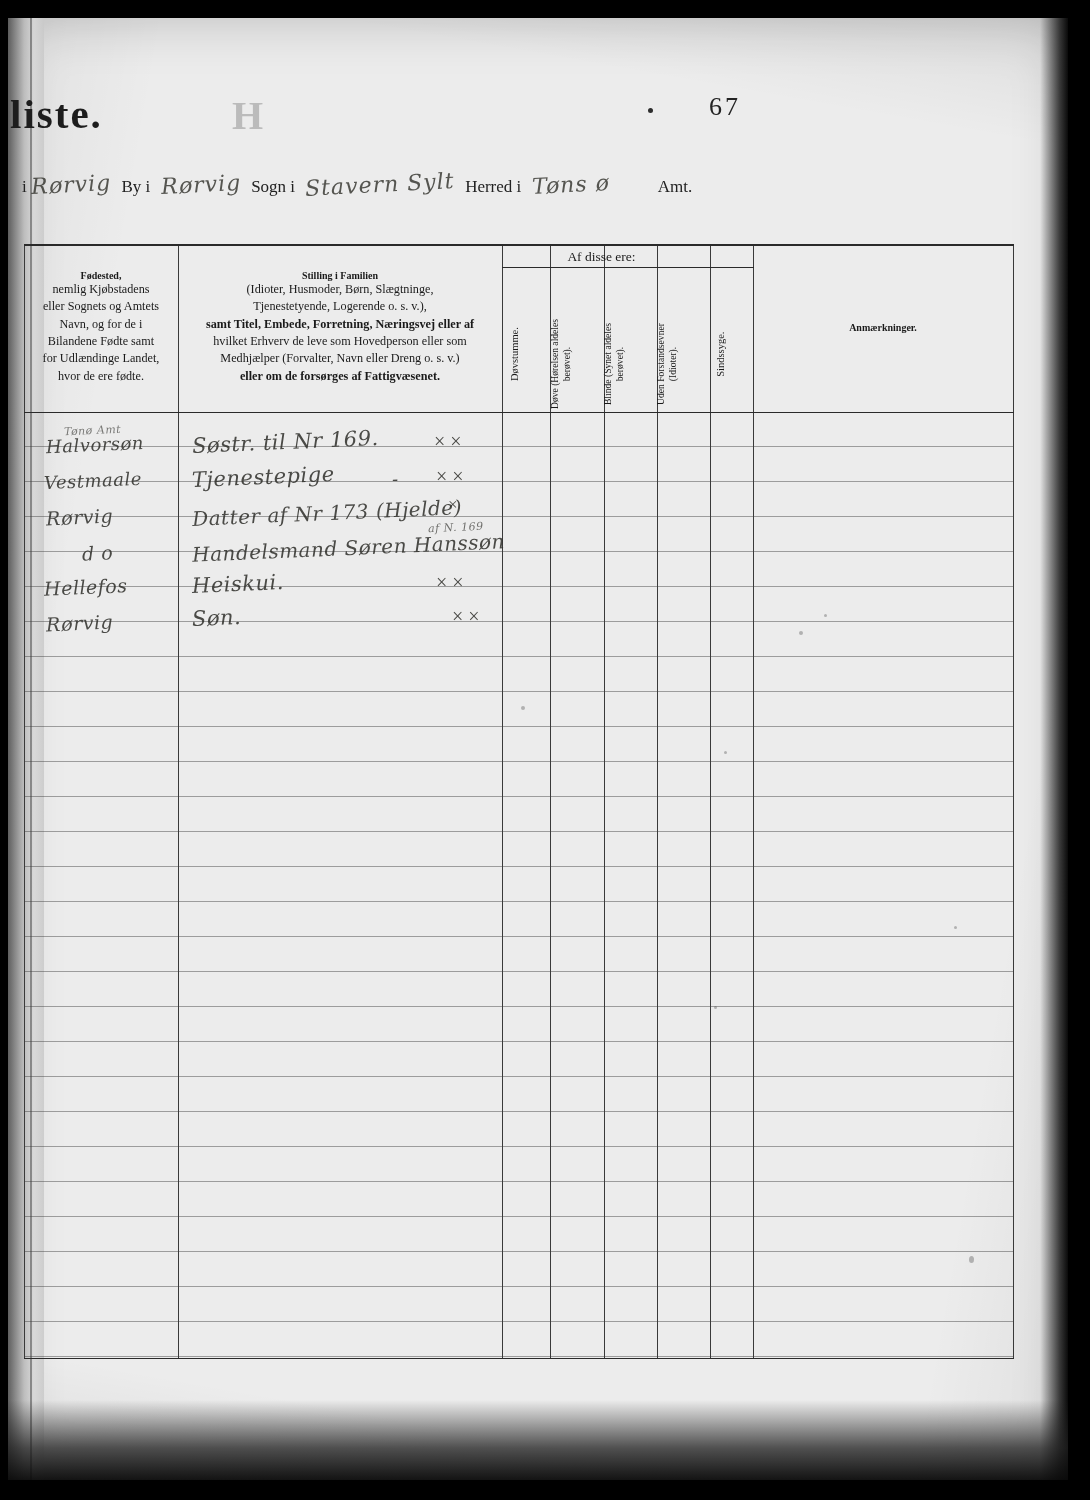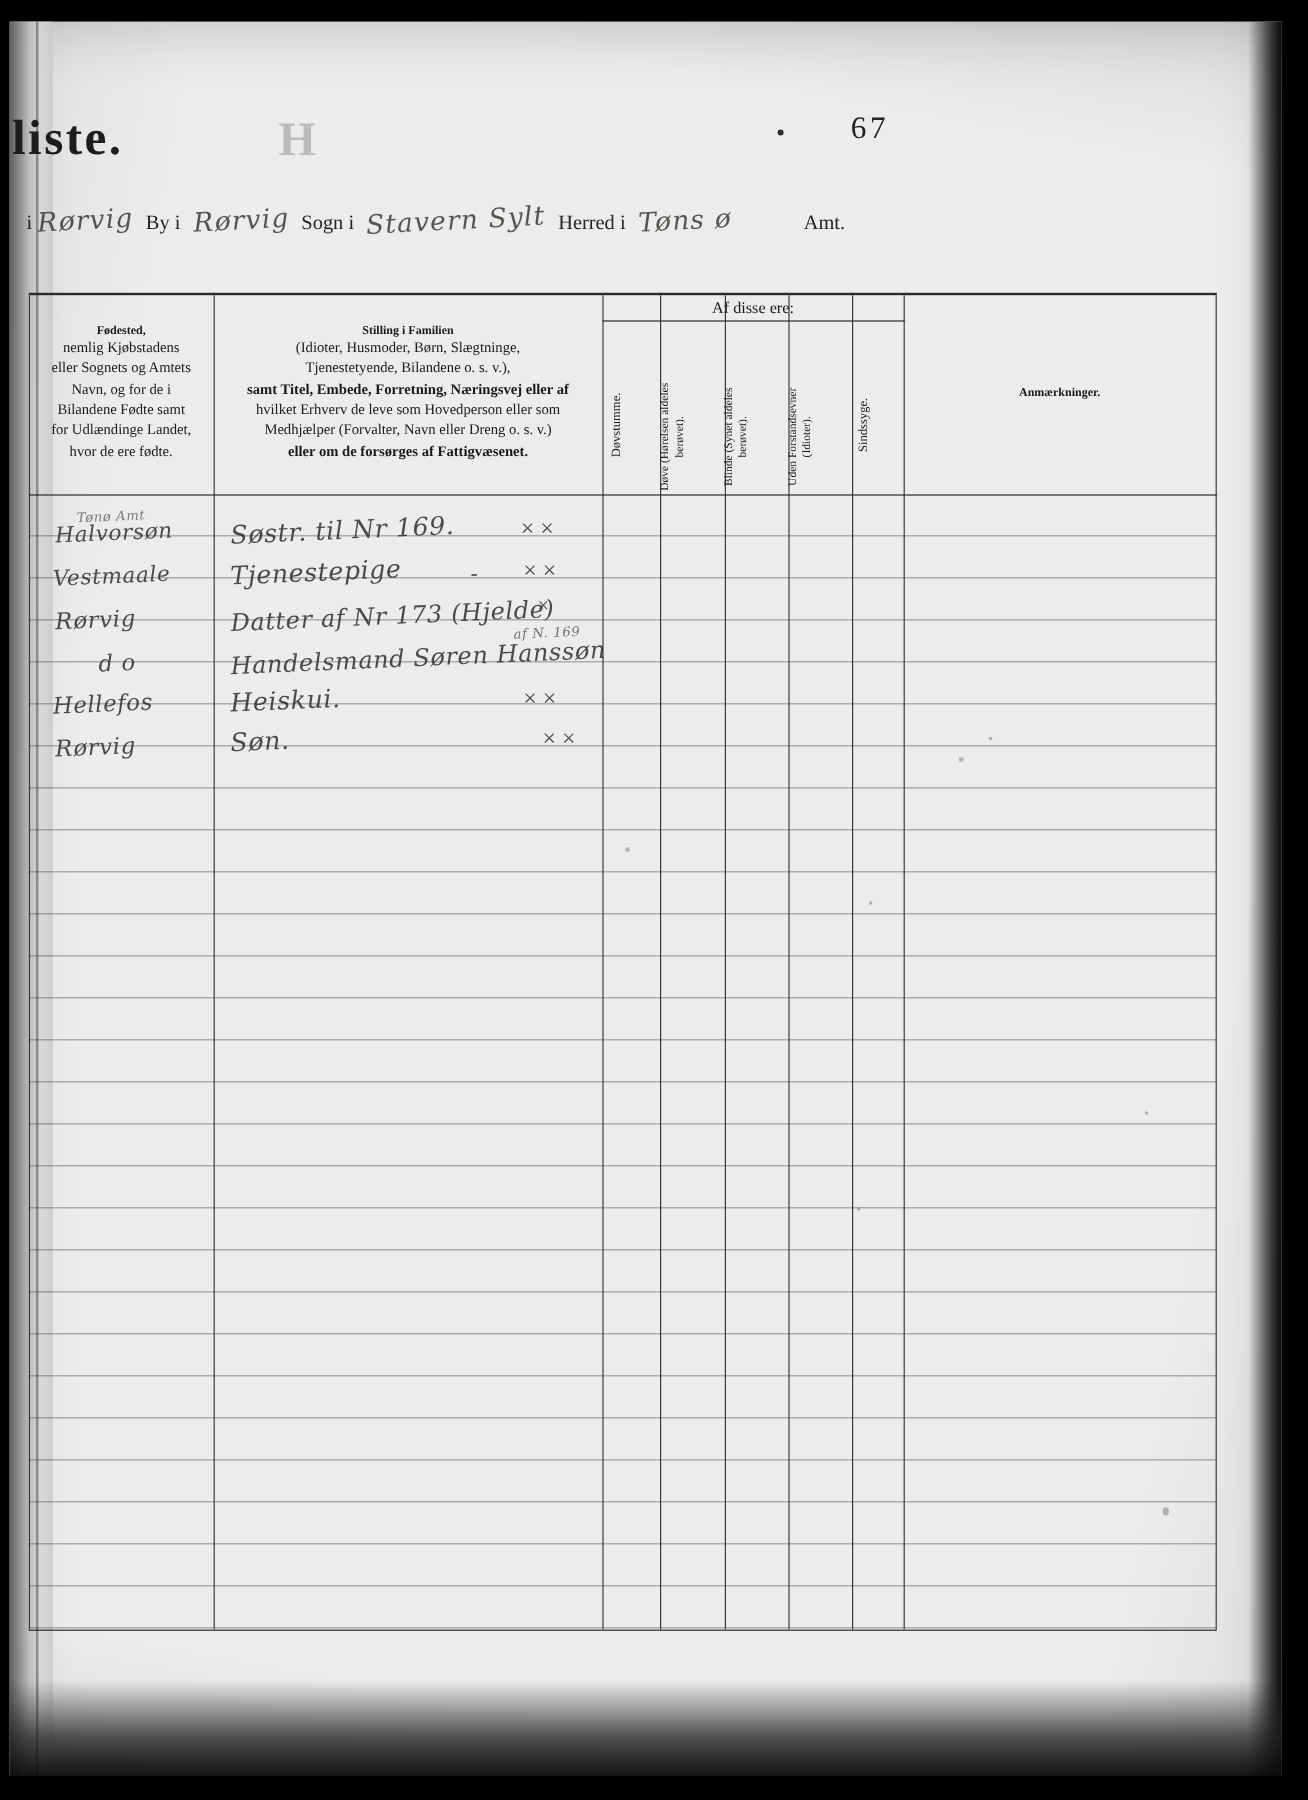--- a/index.html
+++ b/index.html
@@ -219,55 +219,55 @@
 
   <div class="subhead">
     <span>i</span>
     <span class="hand big">Rørvig</span>
     <span class="lbl">By i</span>
     <span class="hand big">Rørvig</span>
     <span class="lbl">Sogn i</span>
     <span class="hand big">Stavern Sylt</span>
     <span class="lbl">Herred i</span>
     <span class="hand big">Tøns ø</span>
-    <span class="lbl" style="margin-left:56px">Amt.</span>
+    <span class="lbl" style="margin-left:44px">Amt.</span>
   </div>
 
 
   <div class="tbl">
 
     <div class="vline" style="left:0px"></div>
     <div class="vline" style="left:154px"></div>
     <div class="vline" style="left:478px"></div>
     <div class="vline" style="left:526px"></div>
     <div class="vline" style="left:580px"></div>
     <div class="vline" style="left:633px"></div>
     <div class="vline" style="left:686px"></div>
     <div class="vline" style="left:729px"></div>
     <div class="vline" style="left:989px"></div>
 
     <div class="hline strong" style="top:21px; left:478px; right:260px"></div>
     <div class="hline strong" style="top:166px"></div>
 
-    <div class="afdisse" style="top:3px; left:478px; width:251px;">Af disse ere:</div>
+    <div class="afdisse" style="top:3px; left:452px; width:251px;">Af disse ere:</div>
 
     <div class="colhead" style="left:2px; top:24px; width:150px;">
       <div class="t1">Fødested,</div>
       <div class="t2">nemlig Kjøbstadens</div>
       <div class="t2">eller Sognets og Amtets</div>
       <div class="t2">Navn, og for de i</div>
       <div class="t2">Bilandene Fødte samt</div>
       <div class="t2">for Udlændinge Landet,</div>
       <div class="t2">hvor de ere fødte.</div>
     </div>
 
     <div class="colhead" style="left:156px; top:24px; width:320px;">
       <div class="t1">Stilling i Familien</div>
       <div class="t2">(Idioter, Husmoder, Børn, Slægtninge,</div>
-      <div class="t2">Tjenestetyende, Bilandene o. s. v.),</div>
+      <div class="t2">Tjenestetyende, Logerende o. s. v.),</div>
       <div class="t2" style="font-weight:600">samt Titel, Embede, Forretning, Næringsvej eller af</div>
       <div class="t2" style="font-weight:400">hvilket Erhverv de leve som Hovedperson eller som</div>
       <div class="t2">Medhjælper (Forvalter, Navn eller Dreng o. s. v.)</div>
       <div class="t2" style="font-weight:700">eller om de forsørges af Fattigvæsenet.</div>
     </div>
 
     <div class="vert" style="left:497px; top:160px; width:130px;">Døvstumme.</div>
     <div class="vert" style="left:548px; top:160px; width:130px; white-space:normal; font-size:9.6px; line-height:1.2;">Døve (Hørelsen aldeles<br>berøvet).</div>
     <div class="vert" style="left:601px; top:160px; width:130px; white-space:normal; font-size:9.6px; line-height:1.2;">Blinde (Synet aldeles<br>berøvet).</div>
     <div class="vert" style="left:654px; top:160px; width:130px; white-space:normal; font-size:9.6px; line-height:1.2;">Uden Forstandsevner<br>(Idioter).</div>

